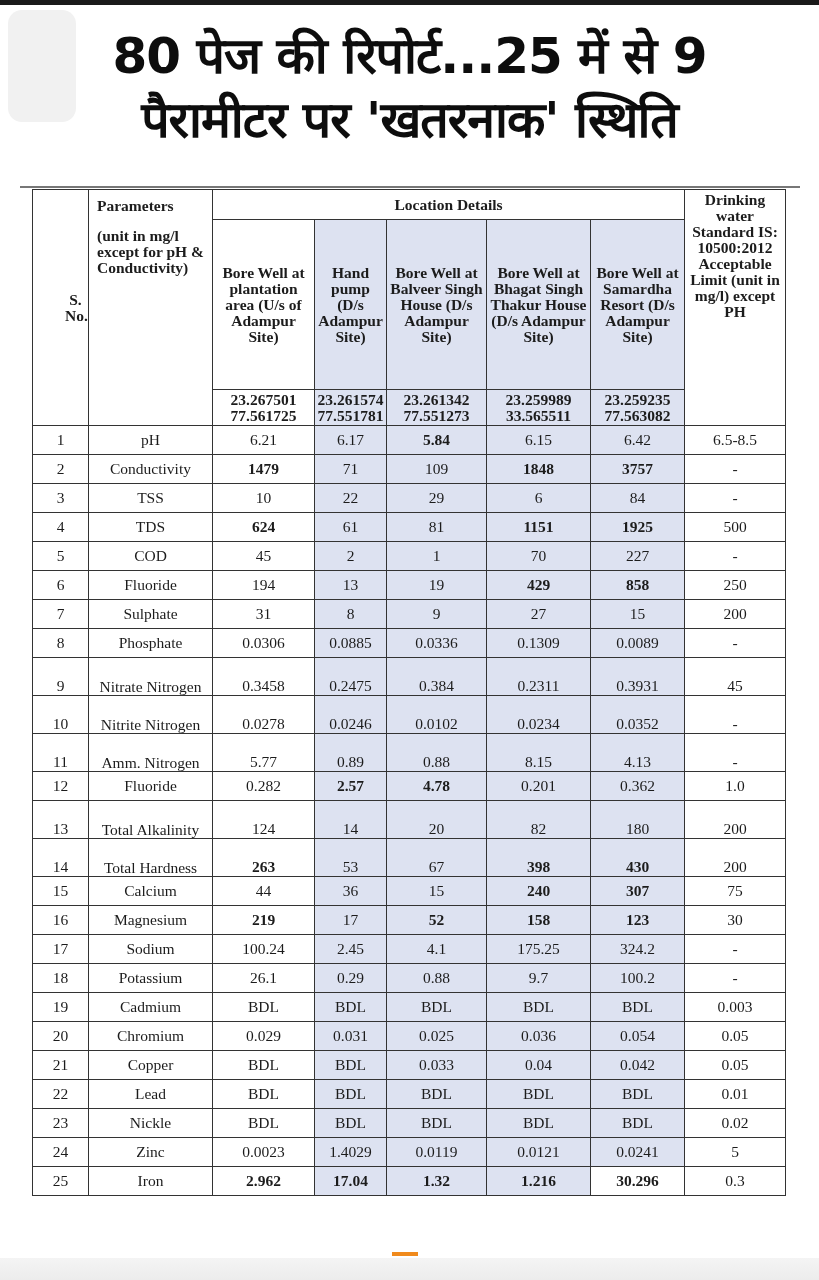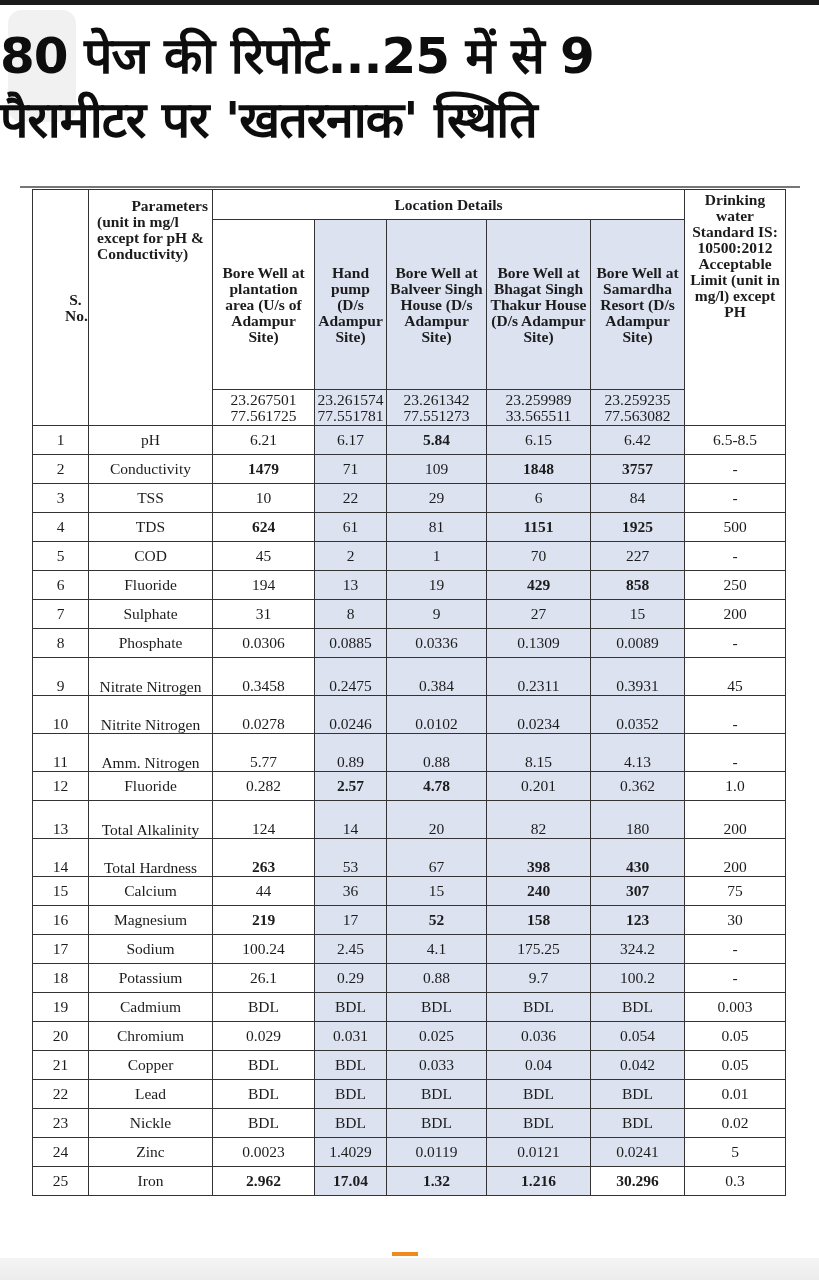--- a/index.html
+++ b/index.html
@@ -6,20 +6,21 @@
   body {
     width: 819px; height: 1280px; overflow: hidden;
     background: #ffffff;
     font-family: "Liberation Serif", serif;
     position: relative;
   }
   .topbar { position: absolute; left: 0; top: 0; width: 819px; height: 5px; background: #1a1a1a; }
   .smudge { position: absolute; left: 8px; top: 10px; width: 68px; height: 112px; background: #f1f1f1; border-radius: 14px; }
   .headline {
     position: absolute; left: 0; top: 24px; width: 819px;
+    text-align: center;
     font-family: "DejaVu Sans", sans-serif;
     font-weight: bold; color: #0d0d0d;
     font-size: 50px; line-height: 64px; letter-spacing: -1px;
   }
   .headline div { white-space: nowrap; }
   .rule { position: absolute; left: 20px; top: 186px; width: 780px; height: 2px; background: #777; }
   .bottom-fade { position: absolute; left: 0; top: 1258px; width: 819px; height: 22px; background: linear-gradient(#f4f4f4, #ececec); }
 
   table.report {
     position: absolute; left: 32px; top: 189px;
@@ -36,21 +37,21 @@
   .hdr th { font-size: 15px; line-height: 15.5px; }
   .shade { background: #dde2f1; }
   .white { background: #ffffff; }
   td.param { text-align: left; padding-left: 6px; }
   td.sno { text-align: center; }
   .b { font-weight: bold; }
   tr.row td { height: 28px; }
   tr.row.tall td { height: 36px; }
   tr.row.tall td { vertical-align: bottom; padding-bottom: 1px; }
   tr.row.tall td.param { line-height: 15px; }
-  .coord { font-weight: normal; font-size: 14.5px; line-height: 15px; vertical-align: top; margin-top: 36px; }
+  .coord { font-weight: bold; font-size: 14.5px; line-height: 15px; vertical-align: top; margin-top: 36px; }
   .orange-mark { position: absolute; left: 392px; top: 1252px; width: 26px; height: 4px; background: #f08a1c; }
 </style>
 </head>
 <body>
 
 <div class="topbar"></div>
 <div class="smudge"></div>
 
 <div class="headline">
   <div>80 पेज की रिपोर्ट...25 में से 9</div>
@@ -66,21 +67,21 @@
     <col style="width:72px">
     <col style="width:100px">
     <col style="width:104px">
     <col style="width:94px">
     <col style="width:101px">
   </colgroup>
   <thead>
     <tr class="hdr" style="height:30px">
       <th rowspan="3" class="white" style="vertical-align:middle;padding-left:32px;">S. No.</th>
       <th rowspan="3" class="white" style="text-align:left; vertical-align:top; padding:8px 4px 0 8px;">
-        <div style="text-align:right;">Parameters</div>
+        <div style="margin-bottom:14px;">Parameters</div>
         <div>(unit in mg/l except for pH &amp; Conductivity)</div>
       </th>
       <th colspan="5" class="white">Location Details</th>
       <th rowspan="3" class="white" style="vertical-align:top; padding-top:2px;">Drinking water Standard IS: 10500:2012 Acceptable Limit (unit in mg/l) except PH</th>
     </tr>
     <tr class="hdr" style="height:170px">
       <th class="white">Bore Well at plantation area (U/s of Adampur Site)</th>
       <th class="shade">Hand pump (D/s Adampur Site)</th>
       <th class="shade">Bore Well at Balveer Singh House (D/s Adampur Site)</th>
       <th class="shade">Bore Well at Bhagat Singh Thakur House (D/s Adampur Site)</th>

